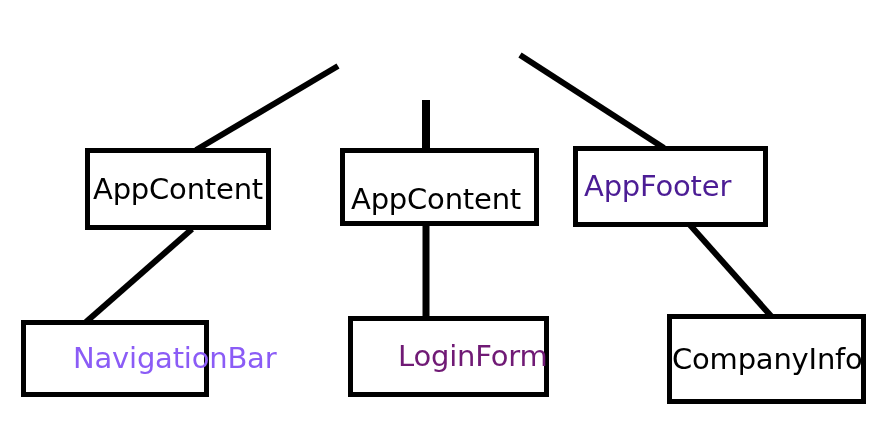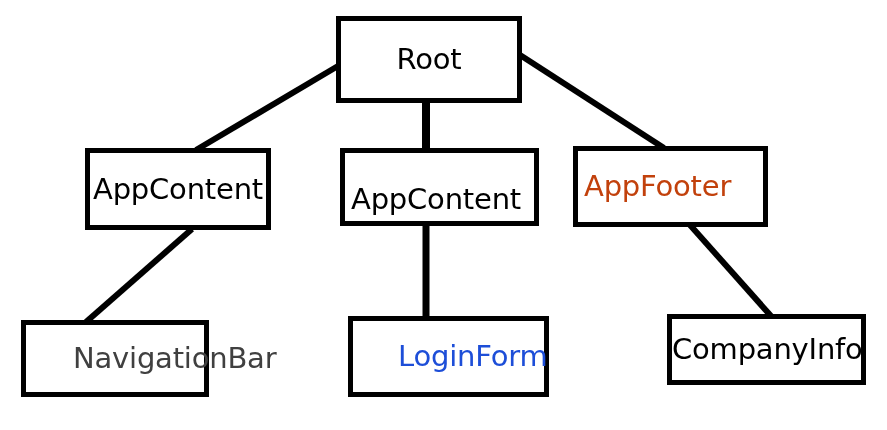--- a/index.html
+++ b/index.html
@@ -60,36 +60,33 @@
   <svg id="edge-layer" viewBox="0 0 887 430" xmlns="http://www.w3.org/2000/svg">
       <line x1="338" y1="66" x2="196" y2="150" stroke="#000000" stroke-width="6" stroke-linecap="butt"></line>
       <line x1="426" y1="100" x2="426" y2="150" stroke="#000000" stroke-width="8" stroke-linecap="butt"></line>
       <line x1="520" y1="55" x2="664" y2="148" stroke="#000000" stroke-width="6" stroke-linecap="butt"></line>
       <line x1="192" y1="229" x2="86" y2="322" stroke="#000000" stroke-width="6" stroke-linecap="butt"></line>
       <line x1="426" y1="224" x2="426" y2="318" stroke="#000000" stroke-width="7" stroke-linecap="butt"></line>
       <line x1="690" y1="225" x2="771" y2="316" stroke="#000000" stroke-width="6" stroke-linecap="butt"></line>
     </svg>
 
   <div id="node-layer">
-      <div class="node align-center" style="left: 336px; top: 16px; width: 186px; height: 87px; border-color: rgb(0, 0, 0); background: rgb(255, 255, 255);">
-        <span class="node-label" style="color: rgb(0, 0, 0);">Root</span>
-      </div>
       <div class="node align-center" style="left: 85px; top: 148px; width: 186px; height: 82px; border-color: rgb(0, 0, 0); background: rgb(255, 255, 255);">
         <span class="node-label" style="color: rgb(0, 0, 0);">AppContent</span>
       </div>
       <div class="node align-left" style="left: 340px; top: 148px; width: 199px; height: 78px; border-color: rgb(0, 0, 0); background: rgb(255, 255, 255);">
         <span class="node-label" style="color: rgb(0, 0, 0); margin-top: 24px;">AppContent</span>
       </div>
       <div class="node align-left" style="left: 573px; top: 146px; width: 195px; height: 81px; border-color: rgb(0, 0, 0); background: rgb(255, 255, 255);">
-        <span class="node-label" style="color: #c2410c;">AppFooter</span>
+        <span class="node-label" style="color: #4c1d95;">AppFooter</span>
       </div>
       <div class="node align-left" style="left: 21px; top: 320px; width: 188px; height: 77px; border-color: rgb(0, 0, 0); background: rgb(255, 255, 255);">
-        <span class="node-label" style="color: #404040; padding-left: 47px;">NavigationBar</span>
+        <span class="node-label" style="color: #8b5cf6; padding-left: 47px;">NavigationBar</span>
       </div>
       <div class="node align-left" style="left: 348px; top: 316px; width: 201px; height: 81px; border-color: rgb(0, 0, 0); background: rgb(255, 255, 255);">
-        <span class="node-label" style="color: #1d4ed8; padding-left: 45px;">LoginForm</span>
+        <span class="node-label" style="color: #701a75; padding-left: 45px;">LoginForm</span>
       </div>
-      <div class="node align-center" style="left: 667px; top: 314px; width: 199px; height: 71px; border-color: rgb(0, 0, 0); background: rgb(255, 255, 255);">
+      <div class="node align-center" style="left: 667px; top: 314px; width: 199px; height: 90px; border-color: rgb(0, 0, 0); background: rgb(255, 255, 255);">
         <span class="node-label" style="color: rgb(0, 0, 0);">CompanyInfo</span>
       </div>
     </div>
 
 </div>
 
 </body></html>

